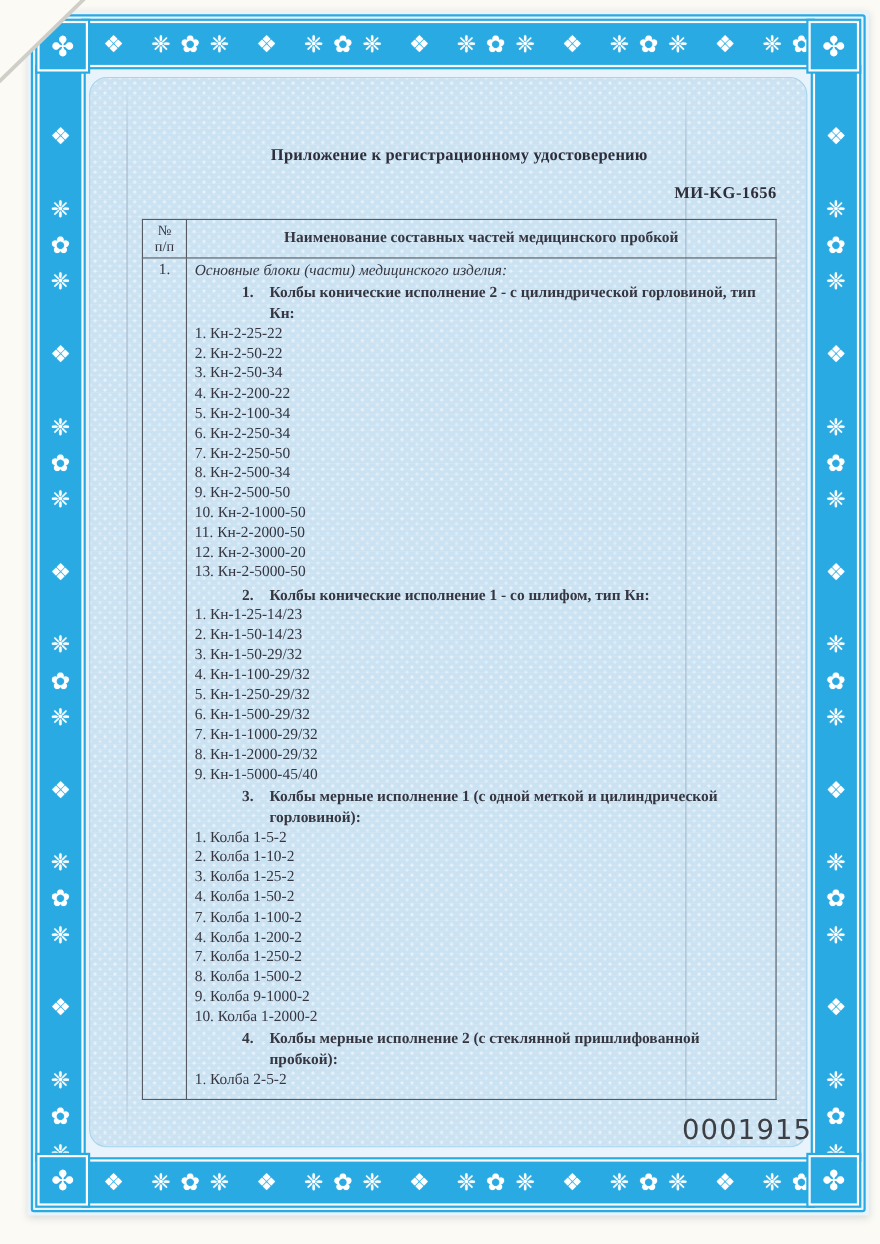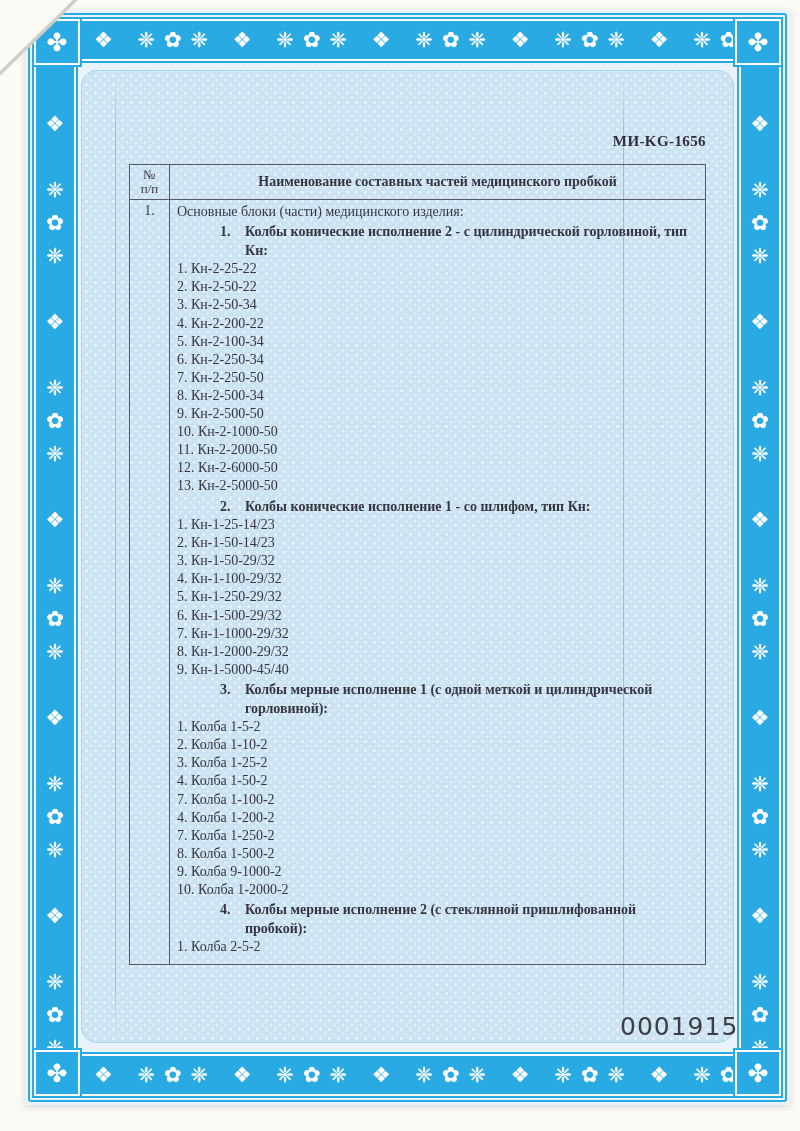--- a/index.html
+++ b/index.html
@@ -75,21 +75,21 @@
     margin:13px 0 0 47px;width:577px;table-layout:fixed;border-collapse:collapse;
     color:#363640;
   }
   .tbl th,.tbl td{border:1px solid #565b63;padding:0;}
   col.c1{width:40px;}
   thead th{height:34px;font-weight:normal;vertical-align:middle;}
   .numhdr{font-size:13px;line-height:14px;text-align:center;}
   th.namehdr{font-weight:bold;font-size:14px;text-align:center;}
   td.rownum{text-align:center;vertical-align:top;font-size:14px;padding-top:3px;}
   td.maincell{vertical-align:top;padding:3px 6px 8px 7px;font-size:14px;line-height:18.1px;}
-  .intro{margin:0;}
+  .intro{margin:0;font-style:italic;}
   .section{margin-top:2px;}
   .sec-head{display:flex;margin-left:43px;font-weight:bold;line-height:18.6px;}
   .sec-num{width:25px;flex:none;}
   .sec-title{max-width:445px;}
   .item{}
 
   .serial{
     position:absolute;left:538px;top:941px;
     font-family:"DejaVu Sans","Liberation Sans",sans-serif;
     font-size:25px;color:#3d3f44;letter-spacing:1px;
@@ -110,20 +110,21 @@
     <div class="corner corner-tl">✤</div>
     <div class="corner corner-tr">✤</div>
     <div class="corner corner-bl">✤</div>
     <div class="corner corner-br">✤</div>
 
     <div class="content">
       <div class="crease crease-left"></div>
       <div class="crease crease-right"></div>
 
       <div class="titles">
+        <h1 class="title1">Приложение к регистрационному удостоверению</h1>
         <h2 class="title2">МИ-KG-1656</h2>
       </div>
 
       <table class="tbl">
         <colgroup>
             <col class="c1">
             <col>
           </colgroup>
         <thead>
           <tr>
@@ -149,21 +150,21 @@
                     <div class="item">2. Кн-2-50-22</div>
                     <div class="item">3. Кн-2-50-34</div>
                     <div class="item">4. Кн-2-200-22</div>
                     <div class="item">5. Кн-2-100-34</div>
                     <div class="item">6. Кн-2-250-34</div>
                     <div class="item">7. Кн-2-250-50</div>
                     <div class="item">8. Кн-2-500-34</div>
                     <div class="item">9. Кн-2-500-50</div>
                     <div class="item">10. Кн-2-1000-50</div>
                     <div class="item">11. Кн-2-2000-50</div>
-                    <div class="item">12. Кн-2-6000-50</div>
+                    <div class="item">12. Кн-2-3000-20</div>
                     <div class="item">13. Кн-2-5000-50</div>
                   </div>
                   <div class="section">
                     <div class="sec-head">
                       <span class="sec-num">2.</span>
                       <div class="sec-title">Колбы конические исполнение 1 - со шлифом, тип Кн:</div>
                     </div>
                     <div class="item">1. Кн-1-25-14/23</div>
                     <div class="item">2. Кн-1-50-14/23</div>
                     <div class="item">3. Кн-1-50-29/32</div>

